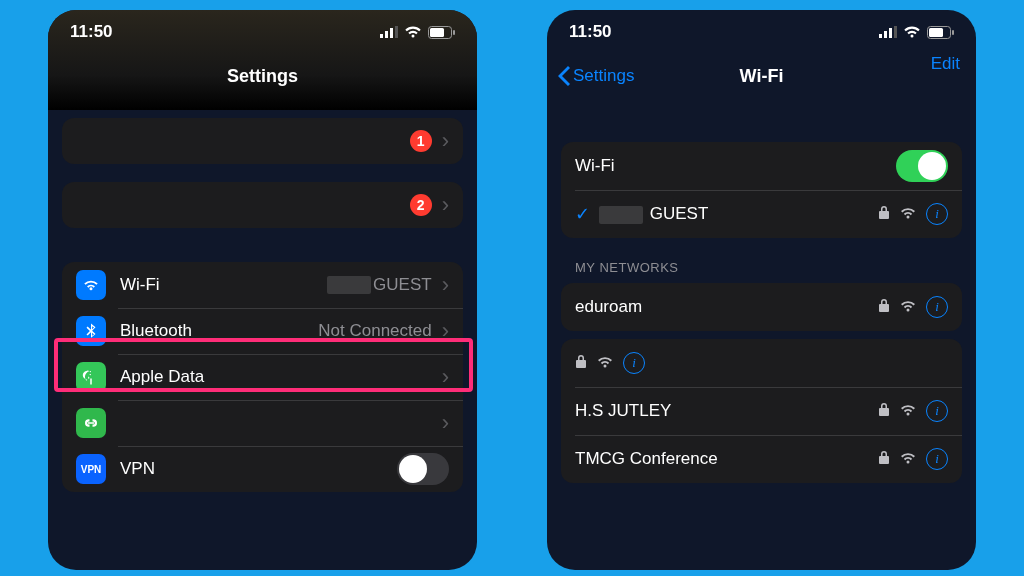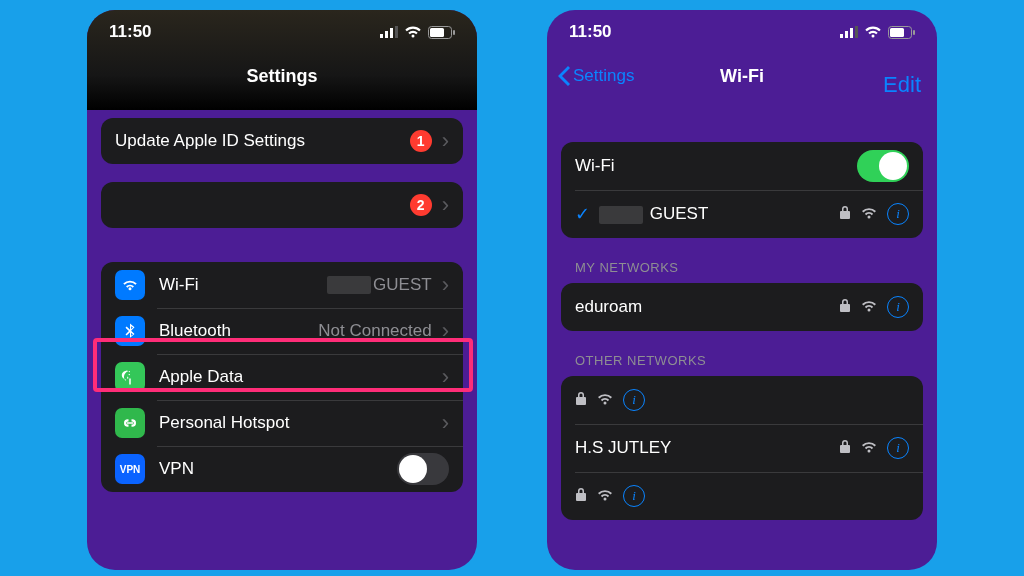--- a/index.html
+++ b/index.html
@@ -6,23 +6,23 @@
   html, body { width: 1024px; height: 576px; }
   body {
     background: #18a0ea;
     display: flex;
     align-items: flex-start;
     justify-content: center;
     gap: 70px;
     padding-top: 10px;
   }
   .phone {
-    width: 390px;
+    width: 429px;
     height: 560px;
-    background: #4c1d95;
+    background: #0f172a;
     border-radius: 28px;
     overflow: hidden;
     position: relative;
     color: #fff;
   }
   
   .status-bar {
     height: 44px;
     display: flex;
     align-items: center;
@@ -43,22 +43,22 @@
   }
   .nav-title { font-size: 18px; font-weight: 600; }
   .nav-left {
     position: absolute; left: 10px; top: 0; bottom: 0;
     display: flex; align-items: center; gap: 2px;
     color: #0a84ff; font-size: 17px;
   }
   .nav-left svg { width: 14px; height: 20px; }
   .nav-right {
     position: absolute; right: 16px; top: 0; bottom: 0;
-    display: flex; align-items: flex-end;
-    color: #0a84ff; font-size: 22px;
+    display: flex; align-items: flex-start;
+    color: #0a84ff; font-size: 17px;
   }
   .settings-header-bg {
     position: absolute; top: 0; left: 0; right: 0; height: 100px;
     background: linear-gradient(to bottom, #2a261d 0%, #161616 65%, #000 100%);
     z-index: 0;
   }
   .phone-left .status-bar, .phone-left .nav-bar { position: relative; z-index: 2; }
   .content { padding: 0 14px; }
   
   .group {
@@ -183,21 +183,20 @@
   </div>
 
   <div class="nav-bar">
     <span class="nav-title">Settings</span>
   </div>
 
   <div class="content">
 
     <div class="group" style="margin-top:20px;">
       <div class="cell">
-        <span class="cell-label">Update Apple ID Settings</span>
         <div class="cell-spacer"></div>
         <span class="badge">1</span>
         <span class="chev">›</span>
       </div>
     </div>
 
     <div class="group">
       <div class="cell">
         <div class="cell-spacer"></div>
         <span class="badge">2</span>
@@ -242,21 +241,20 @@
         <div class="cell-spacer"></div>
         <span class="chev">›</span>
       </div>
 
       <div class="cell">
         <span class="icon-box ic-green2">
           <svg viewBox="0 0 24 24">
               <path fill="#fff" d="M9 7a5 5 0 100 10h1v-3H9a2 2 0 110-4h1V7zm6 0h-1v3h1a2 2 0 110 4h-1v3h1a5 5 0 100-10zm-7 4h8v2H8z"></path>
             </svg>
         </span>
-        <span class="cell-label">Personal Hotspot</span>
         <div class="cell-spacer"></div>
         <span class="chev">›</span>
       </div>
 
       <div class="cell">
         <span class="icon-box ic-blue2" style="font-size:10px;font-weight:700;color:#fff;">VPN</span>
         <span class="cell-label">VPN</span>
         <div class="cell-spacer"></div>
         <div class="toggle off">
             <div class="knob"></div>
@@ -339,21 +337,20 @@
                 <path fill="currentColor" d="M3 6V4a3 3 0 116 0v2h1a1 1 0 011 1v6a1 1 0 01-1 1H2a1 1 0 01-1-1V7a1 1 0 011-1zm1.5 0h3V4a1.5 1.5 0 00-3 0z"></path>
               </svg></span>
           <span class="wifi-ico"><svg width="16" height="12" viewBox="0 0 16 12">
                 <path fill="currentColor" d="M8 11.5a1.5 1.5 0 100-3 1.5 1.5 0 000 3zM3.8 6.8a6 6 0 018.4 0l-1.4 1.4a4 4 0 00-5.6 0zM1 4a10 10 0 0114 0l-1.4 1.4a8 8 0 00-11.2 0z"></path>
               </svg></span>
           <span class="info-ico">i</span>
         </div>
       </div>
     </div>
 
-    <div class="section-header">OTHER NETWORKS</div>
     <div class="group tight">
       <div class="net-cell">
         <div class="net-icons">
           <span class="lock-ico"><svg width="12" height="14" viewBox="0 0 12 14">
                 <path fill="currentColor" d="M3 6V4a3 3 0 116 0v2h1a1 1 0 011 1v6a1 1 0 01-1 1H2a1 1 0 01-1-1V7a1 1 0 011-1zm1.5 0h3V4a1.5 1.5 0 00-3 0z"></path>
               </svg></span>
           <span class="wifi-ico"><svg width="16" height="12" viewBox="0 0 16 12">
                 <path fill="currentColor" d="M8 11.5a1.5 1.5 0 100-3 1.5 1.5 0 000 3zM3.8 6.8a6 6 0 018.4 0l-1.4 1.4a4 4 0 00-5.6 0zM1 4a10 10 0 0114 0l-1.4 1.4a8 8 0 00-11.2 0z"></path>
               </svg></span>
           <span class="info-ico">i</span>
@@ -365,20 +362,21 @@
           <span class="lock-ico"><svg width="12" height="14" viewBox="0 0 12 14">
                 <path fill="currentColor" d="M3 6V4a3 3 0 116 0v2h1a1 1 0 011 1v6a1 1 0 01-1 1H2a1 1 0 01-1-1V7a1 1 0 011-1zm1.5 0h3V4a1.5 1.5 0 00-3 0z"></path>
               </svg></span>
           <span class="wifi-ico"><svg width="16" height="12" viewBox="0 0 16 12">
                 <path fill="currentColor" d="M8 11.5a1.5 1.5 0 100-3 1.5 1.5 0 000 3zM3.8 6.8a6 6 0 018.4 0l-1.4 1.4a4 4 0 00-5.6 0zM1 4a10 10 0 0114 0l-1.4 1.4a8 8 0 00-11.2 0z"></path>
               </svg></span>
           <span class="info-ico">i</span>
         </div>
       </div>
       <div class="net-cell">
+        <span class="net-name">TMCG Conference</span>
         <div class="net-icons">
           <span class="lock-ico"><svg width="12" height="14" viewBox="0 0 12 14">
                 <path fill="currentColor" d="M3 6V4a3 3 0 116 0v2h1a1 1 0 011 1v6a1 1 0 01-1 1H2a1 1 0 01-1-1V7a1 1 0 011-1zm1.5 0h3V4a1.5 1.5 0 00-3 0z"></path>
               </svg></span>
           <span class="wifi-ico"><svg width="16" height="12" viewBox="0 0 16 12">
                 <path fill="currentColor" d="M8 11.5a1.5 1.5 0 100-3 1.5 1.5 0 000 3zM3.8 6.8a6 6 0 018.4 0l-1.4 1.4a4 4 0 00-5.6 0zM1 4a10 10 0 0114 0l-1.4 1.4a8 8 0 00-11.2 0z"></path>
               </svg></span>
           <span class="info-ico">i</span>
         </div>
       </div>

